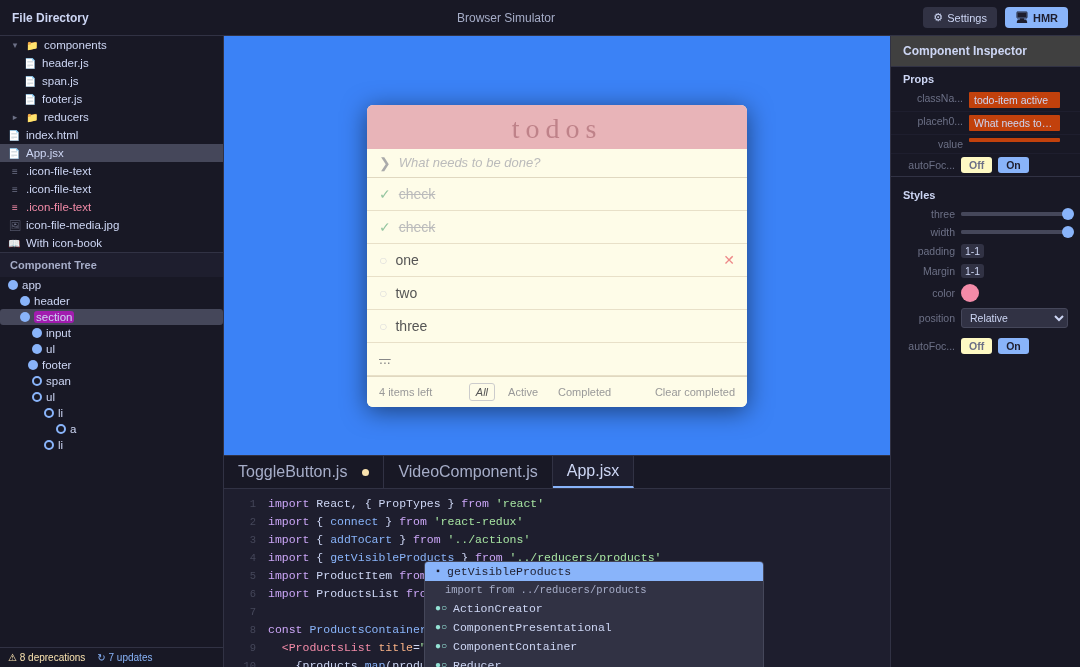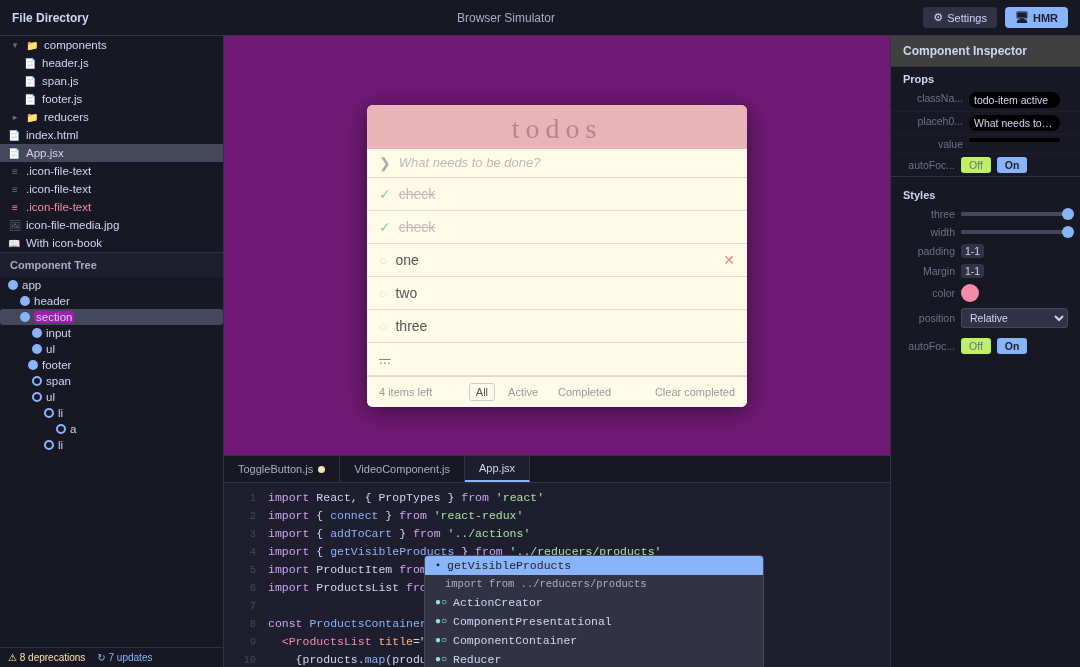--- a/index.html
+++ b/index.html
@@ -170,21 +170,21 @@
       flex: 1;
       display: flex;
       flex-direction: column;
       background: #1e1e2e;
       overflow: hidden;
     }
 
     
     .browser-area {
       flex: 0 0 420px;
-      background: #701a75;
+      background: #3b82f6;
       display: flex;
       align-items: center;
       justify-content: center;
       overflow: hidden;
       border-bottom: 1px solid #313244;
     }
 
     .todo-app {
       background: #fefce8;
       width: 380px;
@@ -236,38 +236,38 @@
       font-size: 11px;
       color: #999;
     }
     .todo-footer-tabs { display: flex; gap: 6px; }
     .todo-footer-tab {
       padding: 2px 6px;
       border-radius: 3px;
       cursor: pointer;
       border: 1px solid transparent;
     }
-    .todo-footer-tab.active-tab { border-color: #ccc; color: #555; }
+    .todo-footer-tab.active-tab { border-color: #ccc; color: #555; font-style: italic; }
 
     
     .editor-tabs {
       display: flex;
       background: #181825;
       border-bottom: 1px solid #313244;
       flex-shrink: 0;
     }
     .editor-tab {
       padding: 6px 14px;
-      font-size: 11px;
+      font-size: 16px;
       color: #a6adc8;
       cursor: pointer;
       border-right: 1px solid #313244;
       display: flex;
       align-items: center;
-      gap: 5px;
+      gap: 15px;
       white-space: nowrap;
     }
     .editor-tab.active {
       background: #1e1e2e;
       color: #cdd6f4;
       border-bottom: 2px solid #89b4fa;
     }
     .tab-dot { width: 7px; height: 7px; border-radius: 50%; background: #f9e2af; }
 
     
@@ -366,42 +366,42 @@
     .prop-name {
       font-size: 10.5px;
       color: #6c7086;
       width: 52px;
       flex-shrink: 0;
       text-align: right;
     }
     .prop-value {
       font-size: 10.5px;
       color: #cdd6f4;
-      background: #000000;
+      background: #c2410c;
       padding: 2px 5px;
-      border-radius: 8px;
+      border-radius: 1px;
       flex: 1;
       white-space: nowrap;
       overflow: hidden;
       text-overflow: ellipsis;
     }
     .toggle-row {
       display: flex;
       align-items: center;
       padding: 3px 12px;
       gap: 6px;
     }
     .toggle-btn {
       padding: 2px 8px;
       border-radius: 3px;
       font-size: 10.5px;
       cursor: pointer;
       border: none;
     }
-    .toggle-off { background: #bef264; color: #6c7086; }
+    .toggle-off { background: #fef9c3; color: #6c7086; font-weight: bold; }
     .toggle-on { background: #89b4fa; color: #1e1e2e; font-weight: 700; }
 
     .styles-section-title {
       font-size: 11px;
       font-weight: 700;
       color: #cdd6f4;
       padding: 12px 12px 4px;
       border-top: 1px solid #313244;
     }
     .style-row {

